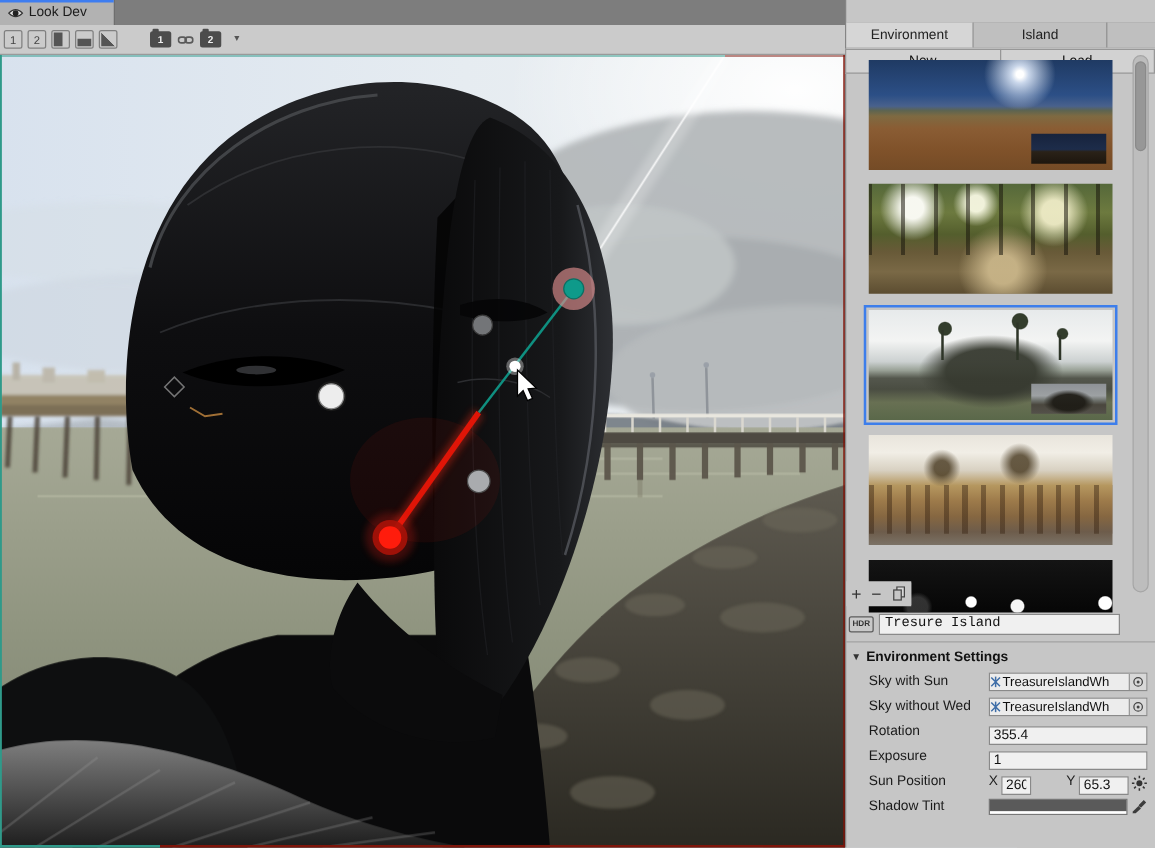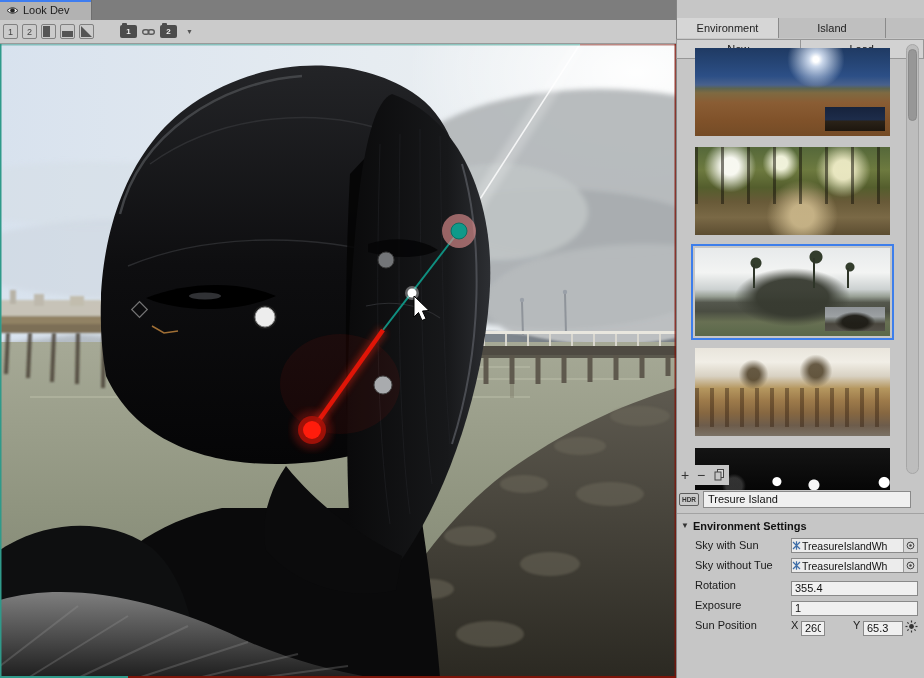--- a/index.html
+++ b/index.html
@@ -102,22 +102,22 @@
 
   .mini-toolbar { position:absolute; top:465px; left:0; height:20px; display:flex; align-items:center; }
   .mini-bg { position:absolute; left:0; top:0; width:52px; height:20px; background:#c6c6c6; }
   .mbtn { position:relative; width:16px; height:18px; display:flex; align-items:center; justify-content:center;
           color:#333; font-size:14px; }
   .mbtn.copy { background:#c6c6c6; width:20px; }
 
   .hdr-row { position:absolute; top:490px; left:2px; right:4px; height:18px; display:flex; align-items:center; gap:4px; }
   .hdr-badge { width:20px; height:13px; border:1px solid #5c5c5c; border-radius:2px; background:#c9c9c9;
                font-size:6.5px; font-weight:bold; color:#333; display:flex; align-items:center; justify-content:center; }
-  .hdr-row input { width:208px; height:17px; background:#f0f0f0; border:1px solid #8a8a8a;
-                   font-size:11px; color:#111; padding:0 4px; font-family:Liberation Sans, sans-serif; }
+  .hdr-row input { width:193px; height:17px; background:#f0f0f0; border:1px solid #8a8a8a;
+                   font-size:11px; color:#111; padding:0 4px; font-family:Liberation Mono, monospace; }
 
   .sep { position:absolute; top:513px; left:0; right:0; height:1px; background:#a2a2a2; }
   .settings-header { position:absolute; top:518px; left:4px; right:0; height:15px;
                      display:flex; align-items:center; gap:4px; }
   .settings-header .fold { font-size:8px; color:#333; }
   .settings-header .txt { font-size:11px; font-weight:bold; color:#111; }
 
   .srow { position:absolute; left:0; right:0; height:16px;padding-left:22px; }
   .srow .lbl { position:absolute; left:18px; top:1px; font-size:11px; color:#1a1a1a; }
   .ctrl { position:absolute; left:114px; right:6px; top:0; height:16px; }
@@ -471,21 +471,21 @@
             <svg width="9" height="9" viewBox="0 0 9 9">
                 <circle cx="4.5" cy="4.5" r="3.4" fill="none" stroke="#444" stroke-width="1"></circle>
                 <circle cx="4.5" cy="4.5" r="1.2" fill="#444"></circle>
               </svg>
           </span>
         </div>
       </div>
     </div>
 
     <div class="srow" style="top:558px">
-      <span class="lbl">Sky without Tue</span>
+      <span class="lbl">Sky without Wed</span>
       <div class="ctrl">
         <div class="objfield">
           <svg width="9" height="9" viewBox="0 0 9 9">
             <path d="M1,1 L8,8 M8,1 L1,8 M4.5,0.2 L4.5,8.8" stroke="#3f6ea8" stroke-width="1.2"></path>
           </svg>
           <span class="oftext">TreasureIslandWh</span>
           <span class="picker">
             <svg width="9" height="9" viewBox="0 0 9 9">
                 <circle cx="4.5" cy="4.5" r="3.4" fill="none" stroke="#444" stroke-width="1"></circle>
                 <circle cx="4.5" cy="4.5" r="1.2" fill="#444"></circle>
@@ -523,14 +523,29 @@
               <line x1="2.3" y1="2.3" x2="3.7" y2="3.7"></line>
                 <line x1="9.3" y1="9.3" x2="10.7" y2="10.7"></line>
               <line x1="10.7" y1="2.3" x2="9.3" y2="3.7"></line>
                 <line x1="3.7" y1="9.3" x2="2.3" y2="10.7"></line>
             </g>
           </svg>
         </span>
       </div>
     </div>
 
+    <div class="srow" style="top:638px">
+      <span class="lbl">Shadow Tint</span>
+      <div class="swatch">
+        <div class="col"></div>
+        <div class="alpha"></div>
+      </div>
+      <div class="ctrl" style="left:auto;">
+        <span class="dropper-btn">
+          <svg width="12" height="12" viewBox="0 0 12 12">
+            <path d="M1.5,10.5 L5.8,6.2 L7.8,8.2 L3.5,12 L1,12 Z" fill="#3c3c3c" transform="translate(0,-1.5)"></path>
+            <path d="M6.8,3.6 L8.4,5.2 M7.2,5.6 L10.8,2 L10,1.2 L6.4,4.8" stroke="#3c3c3c" stroke-width="1.6"></path>
+          </svg>
+        </span>
+      </div>
+    </div>
   </div>
 </div>
 
 </body></html>

